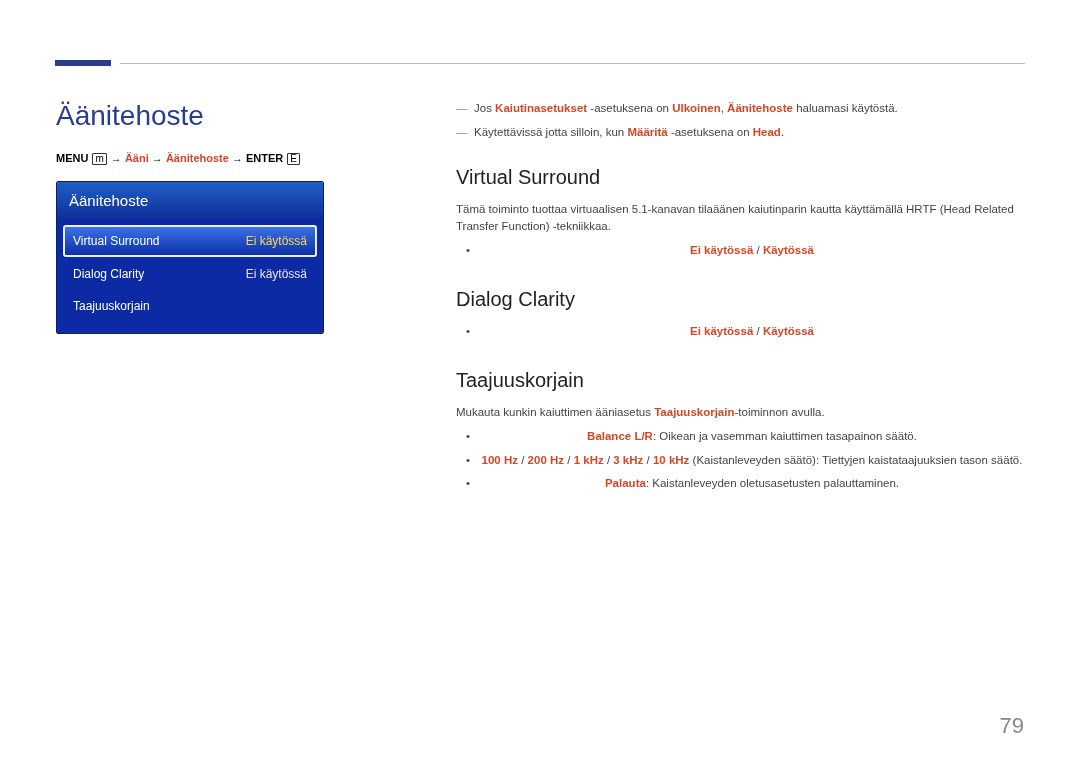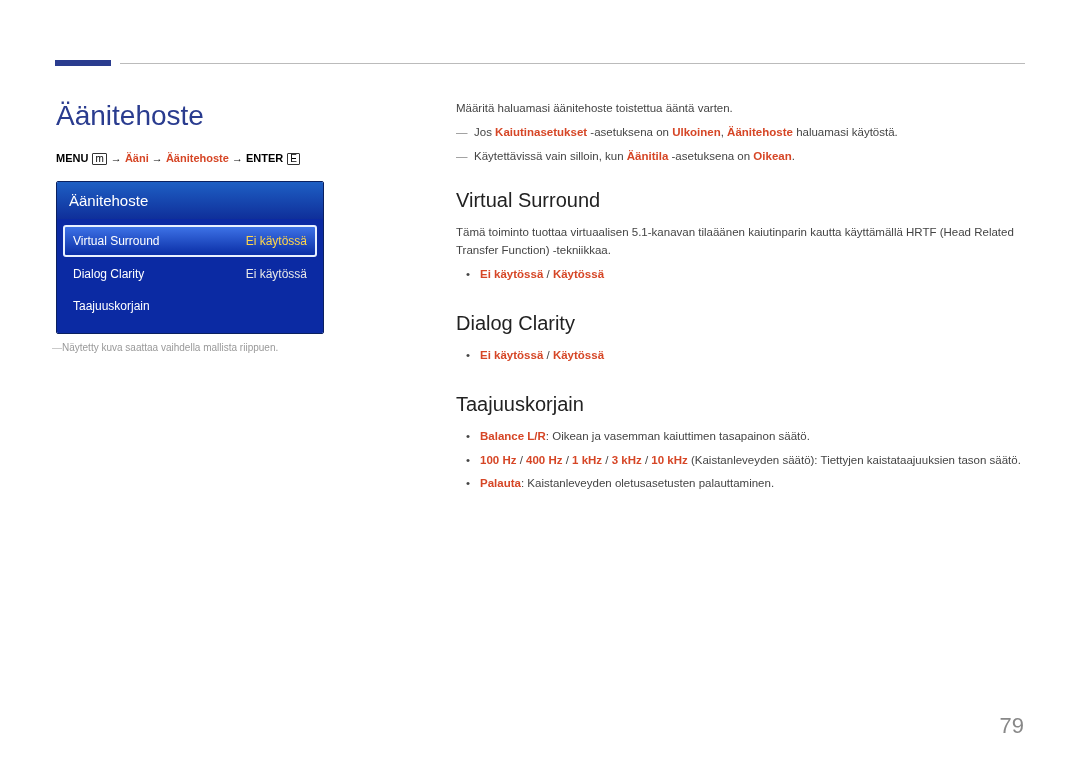--- a/index.html
+++ b/index.html
@@ -130,20 +130,21 @@
     font-size: 20px;
     font-weight: 400;
     color: #222;
     margin-top: 24px;
     margin-bottom: 8px;
   }
   h2.section.first { margin-top: 20px; }
   ul.bullets {
     list-style: none;
     padding-left: 24px;
+    text-align: center;
   }
   ul.bullets li {
     position: relative;
     margin-bottom: 6px;
   }
   ul.bullets li::before {
     content: "•";
     position: absolute;
     left: -14px;
     color: #444;
@@ -191,55 +192,56 @@
           <span>Dialog Clarity</span>
           <span class="value">Ei käytössä</span>
         </div>
         <div class="menu-row">
           <span>Taajuuskorjain</span>
           <span class="value"></span>
         </div>
       </div>
     </div>
 
-    <div class="note">Näytetty kuva saattaa vaihdella mallista riippuen.</div>
   </div>
 
   <div class="right-col">
-    <p>Määritä haluamasi äänitehoste toistettua ääntä varten.</p>
 
     <p class="dash-note">
       <span>Jos </span><span class="red">Kaiutinasetukset</span><span> -asetuksena on </span><span class="red">Ulkoinen</span><span>, </span><span class="red">Äänitehoste</span><span> haluamasi käytöstä.</span>
     </p>
     <p class="dash-note">
-      <span>Käytettävissä vain silloin, kun </span><span class="red">Äänitila</span><span> -asetuksena on </span><span class="red">Oikean</span><span>.</span>
+      <span>Käytettävissä jotta silloin, kun </span><span class="red">Määritä</span><span> -asetuksena on </span><span class="red">Head</span><span>.</span>
     </p>
 
     <h2 class="section first">Virtual Surround</h2>
     <p>Tämä toiminto tuottaa virtuaalisen 5.1-kanavan tilaäänen kaiutinparin kautta käyttämällä HRTF (Head Related Transfer Function) -tekniikkaa.</p>
     <ul class="bullets">
       <li>
         <span class="red">Ei käytössä</span><span> / </span><span class="red">Käytössä</span>
       </li>
     </ul>
 
     <h2 class="section">Dialog Clarity</h2>
     <ul class="bullets">
       <li>
         <span class="red">Ei käytössä</span><span> / </span><span class="red">Käytössä</span>
       </li>
     </ul>
 
     <h2 class="section">Taajuuskorjain</h2>
+    <p>
+      <span>Mukauta kunkin kaiuttimen ääniasetus </span><span class="red">Taajuuskorjain</span><span>-toiminnon avulla.</span>
+    </p>
     <ul class="bullets">
       <li>
         <span class="red">Balance L/R</span><span>: Oikean ja vasemman kaiuttimen tasapainon säätö.</span>
       </li>
       <li>
-        <span class="red">100 Hz</span><span> / </span><span class="red">400 Hz</span><span> / </span><span class="red">1 kHz</span><span> / </span><span class="red">3 kHz</span><span> / </span><span class="red">10 kHz</span><span> (Kaistanleveyden säätö): Tiettyjen kaistataajuuksien tason säätö.</span>
+        <span class="red">100 Hz</span><span> / </span><span class="red">200 Hz</span><span> / </span><span class="red">1 kHz</span><span> / </span><span class="red">3 kHz</span><span> / </span><span class="red">10 kHz</span><span> (Kaistanleveyden säätö): Tiettyjen kaistataajuuksien tason säätö.</span>
       </li>
       <li>
         <span class="red">Palauta</span><span>: Kaistanleveyden oletusasetusten palauttaminen.</span>
       </li>
     </ul>
 
   </div>
 </div>
 
 <div class="page-num">79</div>

